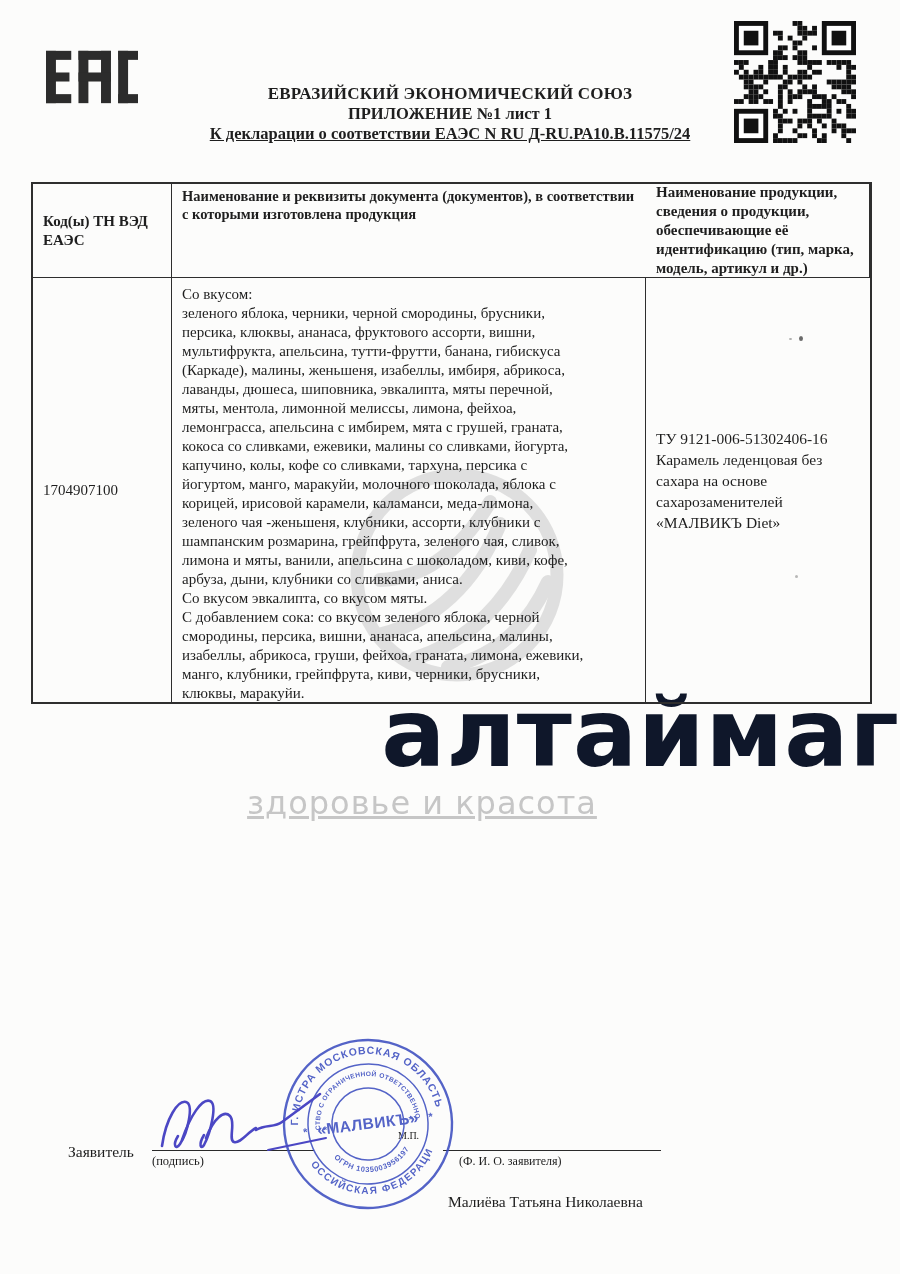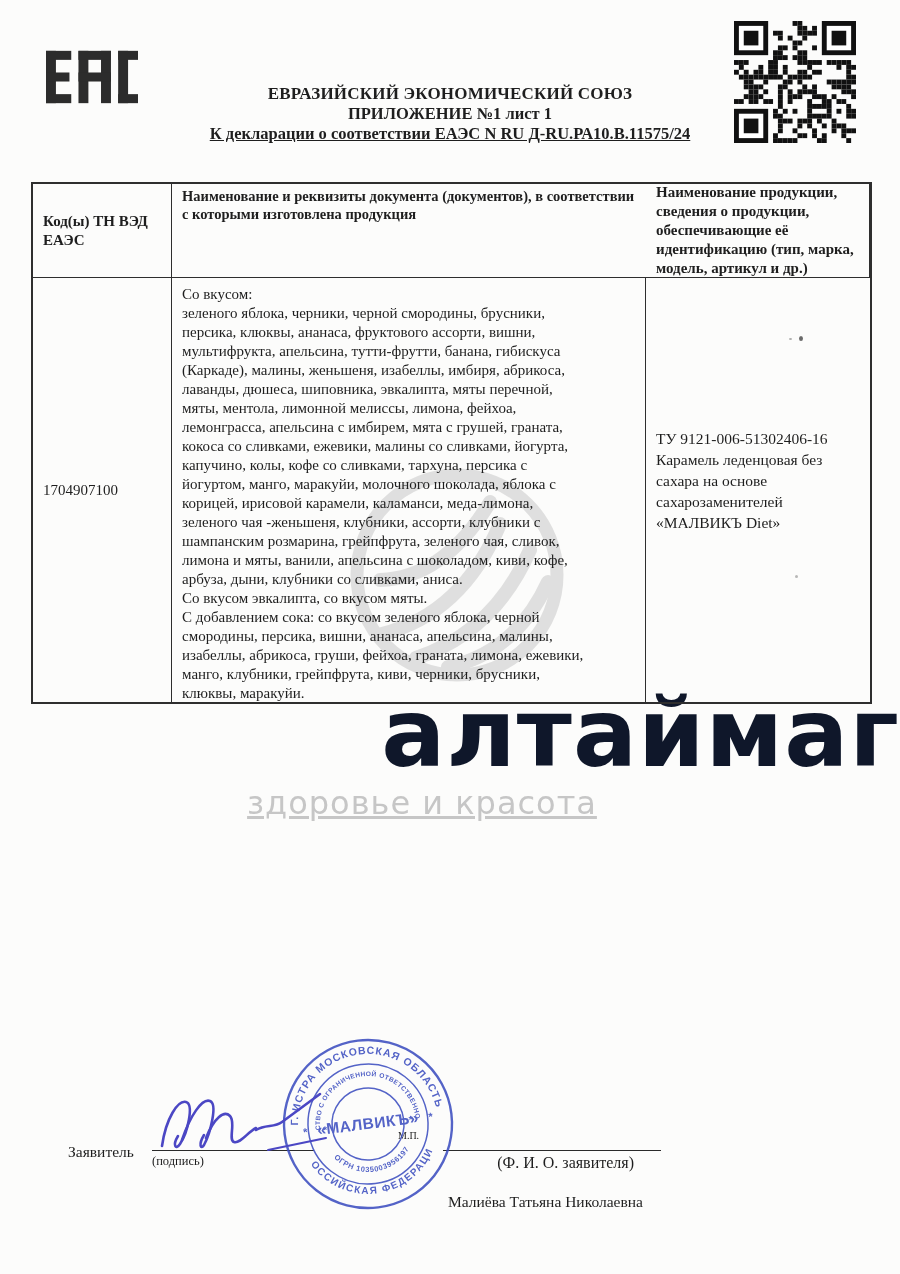--- a/index.html
+++ b/index.html
@@ -53,21 +53,21 @@
     color:#c6c6c6;letter-spacing:1px;z-index:0;text-decoration:underline;
   }
   .tbl, .doc-header{z-index:1;}
   
   .f-label{position:absolute;left:68px;top:1128px;font-size:15.5px;margin-top:15px;}
   .sig-line{position:absolute;left:152px;top:1120px;width:162px;height:30px;border-bottom:1.5px solid #2a2a2a;}
   .sig-caption{position:absolute;left:152px;top:1154px;width:162px;font-size:12.5px;}
   .mp{position:absolute;left:398px;top:1130px;font-size:10px;}
   .name-line{position:absolute;left:443px;top:1120px;width:218px;height:30px;border-bottom:1.5px solid #2a2a2a;}
   .f-name{position:absolute;left:448px;top:1193px;width:220px;font-size:15.5px;}
-  .name-caption{position:absolute;left:474px;top:1154px;width:160px;text-align:right;font-size:16px;}
+  .name-caption{position:absolute;left:459px;top:1154px;width:160px;text-align:left;font-size:12px;}
   .signature{position:absolute;left:148px;top:1088px;z-index:3;}
   .stamp{position:absolute;left:280px;top:1036px;z-index:2;opacity:.88;transform:rotate(-7deg);}
   
   .noise{position:absolute;background:#3a3a3a;border-radius:50%;}
 </style>
 </head>
 <body>
 
 <div class="page">
 

